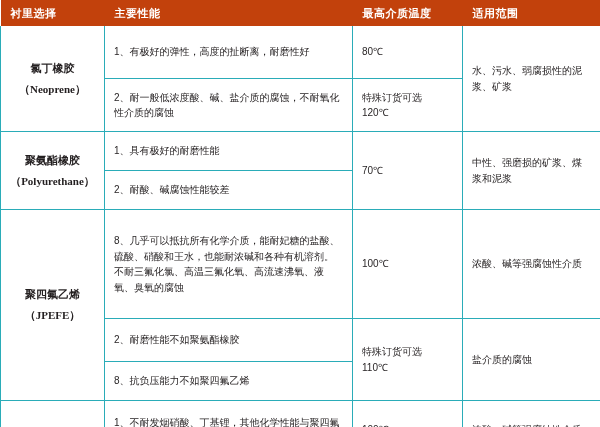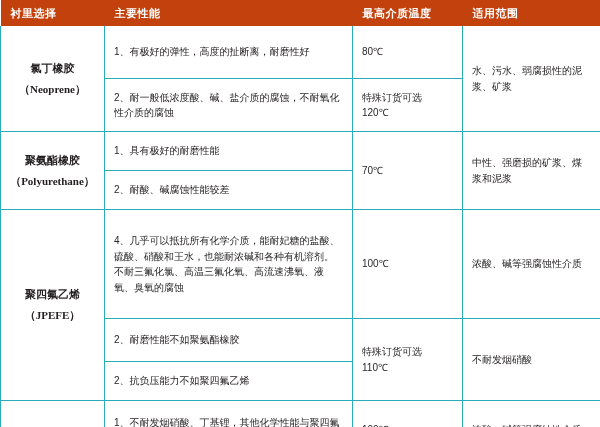--- a/index.html
+++ b/index.html
@@ -123,34 +123,34 @@
       </tr>
       <tr class="dashed">
         <td class="dashed-top" style="height:26px">2、耐酸、碱腐蚀性能较差</td>
       </tr>
 
       <tr>
         <td class="first name" rowspan="3">
           <span class="sub">聚四氟乙烯</span>
           <span class="sub">（JPEFE）</span>
         </td>
-        <td style="height:96px">4、几乎可以抵抗所有化学介质，能耐妃糖的盐酸、硫酸、硝酸和王水，也能耐浓碱和各种有机溶剂。不耐三氟化氯、高温三氟化氧、高流速沸氧、液氧、臭氧的腐蚀</td>
+        <td style="height:96px">8、几乎可以抵抗所有化学介质，能耐妃糖的盐酸、硫酸、硝酸和王水，也能耐浓碱和各种有机溶剂。不耐三氟化氯、高温三氟化氧、高流速沸氧、液氧、臭氧的腐蚀</td>
         <td class="center">100℃</td>
         <td>浓酸、碱等强腐蚀性介质</td>
       </tr>
       <tr class="dashed">
         <td class="dashed-top" style="height:30px">2、耐磨性能不如聚氨酯橡胶</td>
         <td class="dashed-top center" rowspan="2">
           <span class="temp-line">特殊订货可选</span>
           <span class="temp-line">110℃</span>
         </td>
-        <td class="dashed-top" rowspan="2">不耐发烟硝酸</td>
+        <td class="dashed-top" rowspan="2">盐介质的腐蚀</td>
       </tr>
       <tr class="dashed">
-        <td class="dashed-top" style="height:26px">2、抗负压能力不如聚四氟乙烯</td>
+        <td class="dashed-top" style="height:26px">8、抗负压能力不如聚四氟乙烯</td>
       </tr>
 
       <tr>
         <td class="first name" rowspan="2">
           
           
         </td>
         <td style="height:46px">1、不耐发烟硝酸、丁基锂，其他化学性能与聚四氟乙烯基本相同</td>
         <td class="center">100℃</td>
         <td>浓酸、碱等强腐蚀性介质</td>

